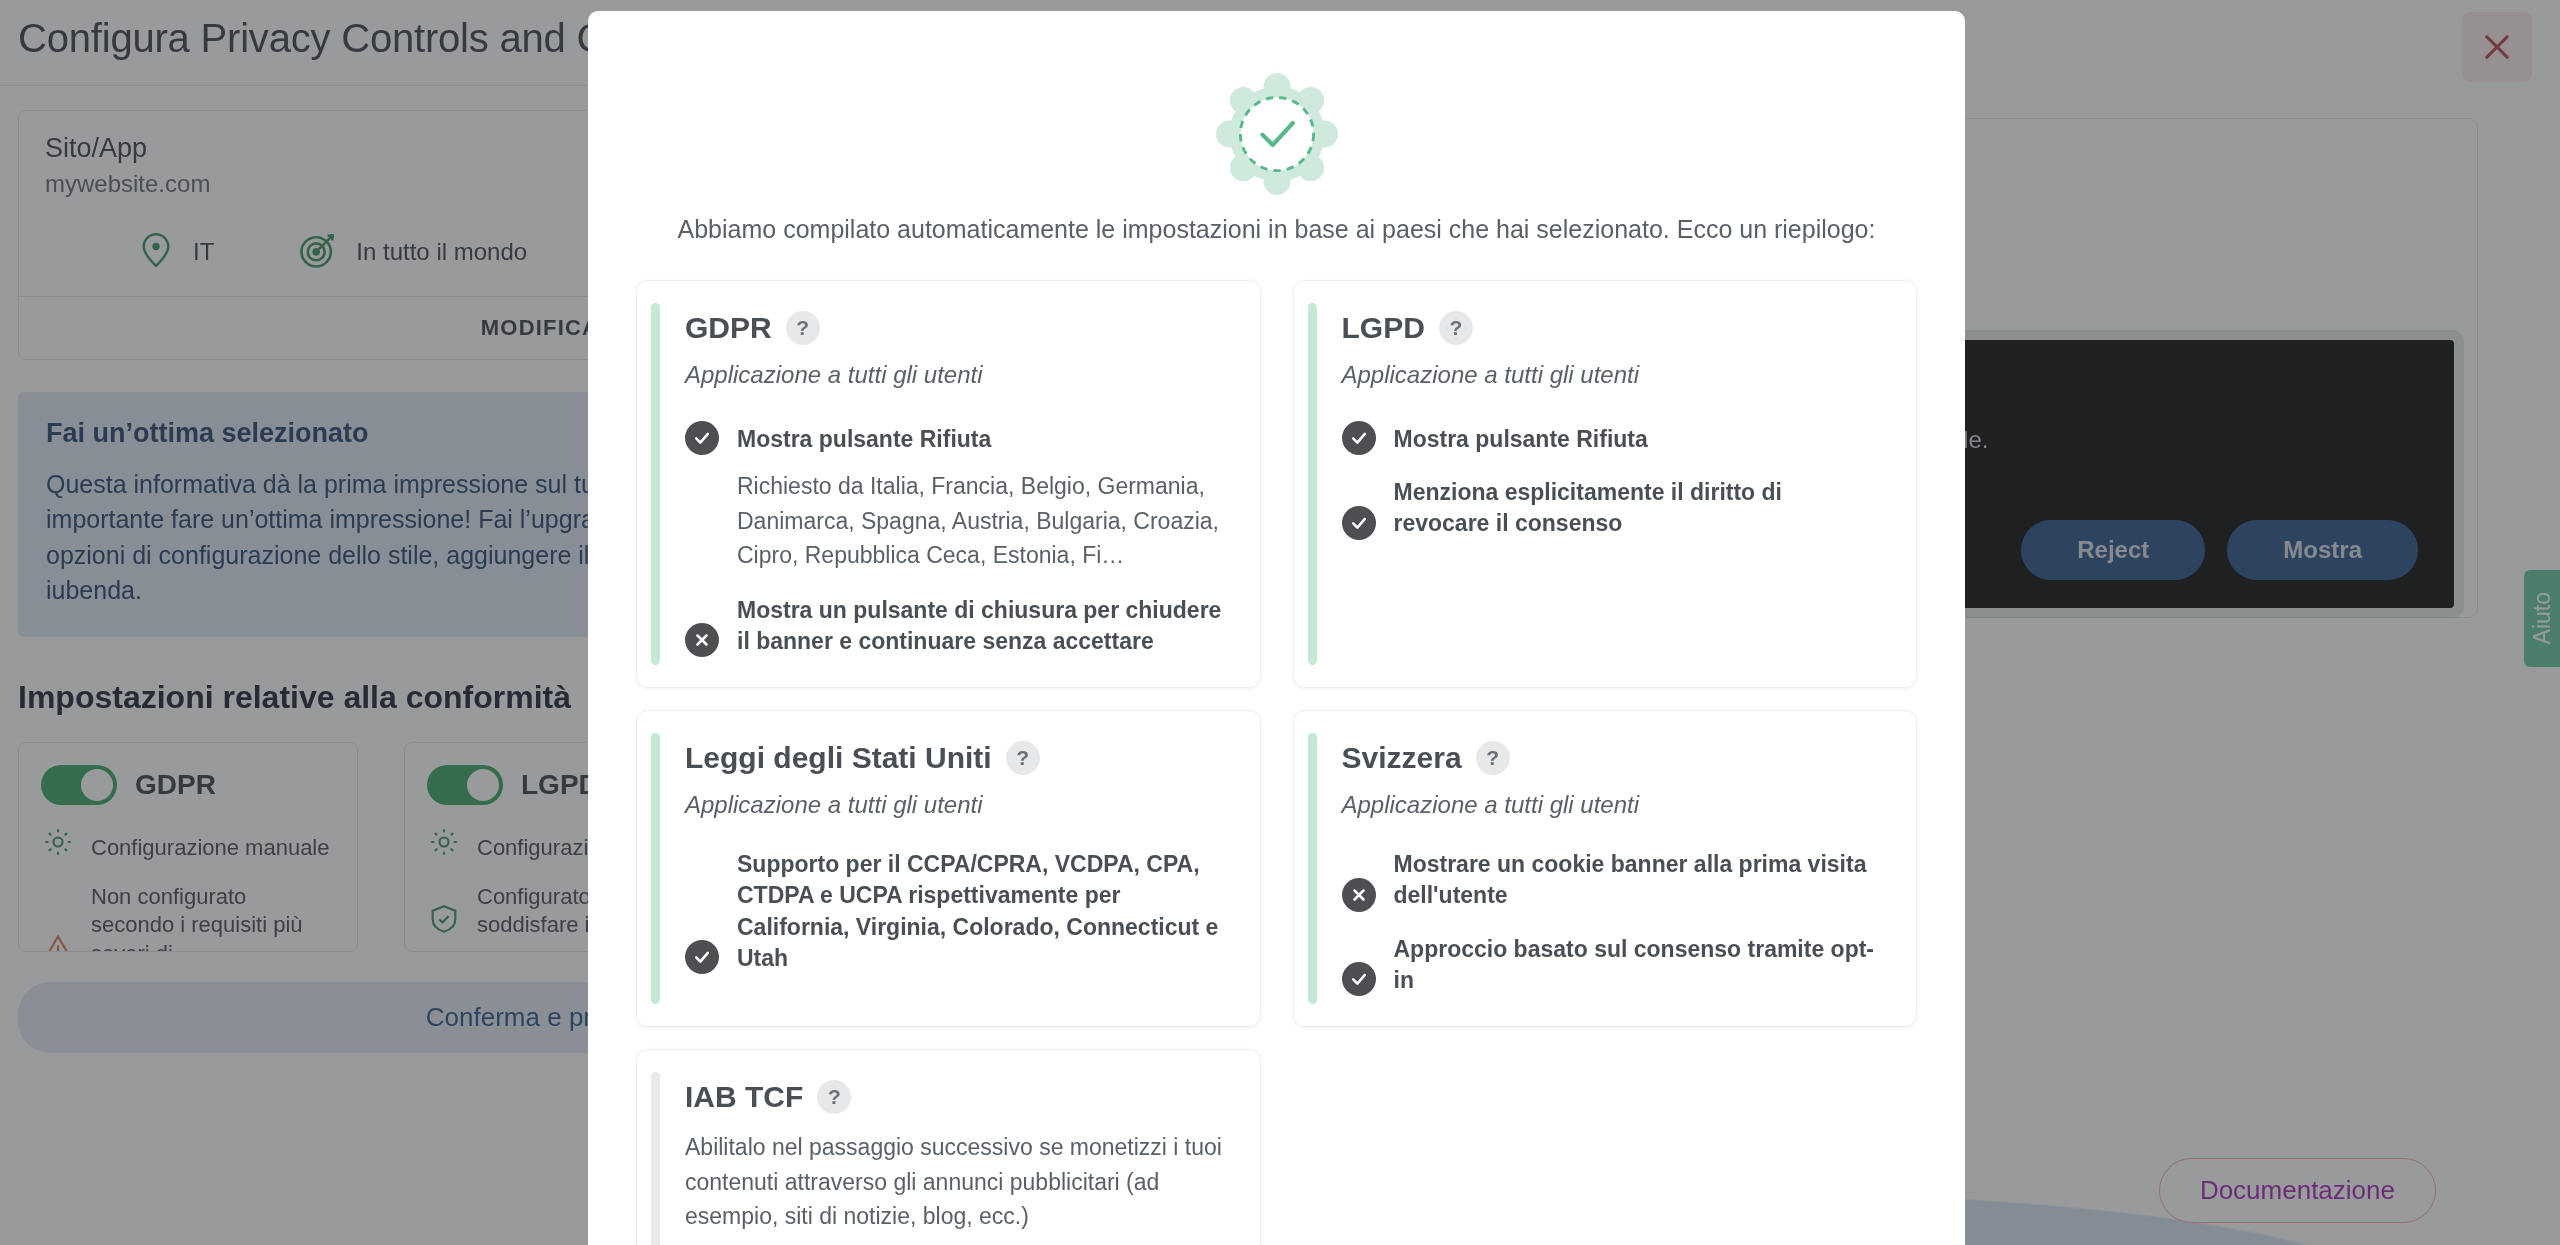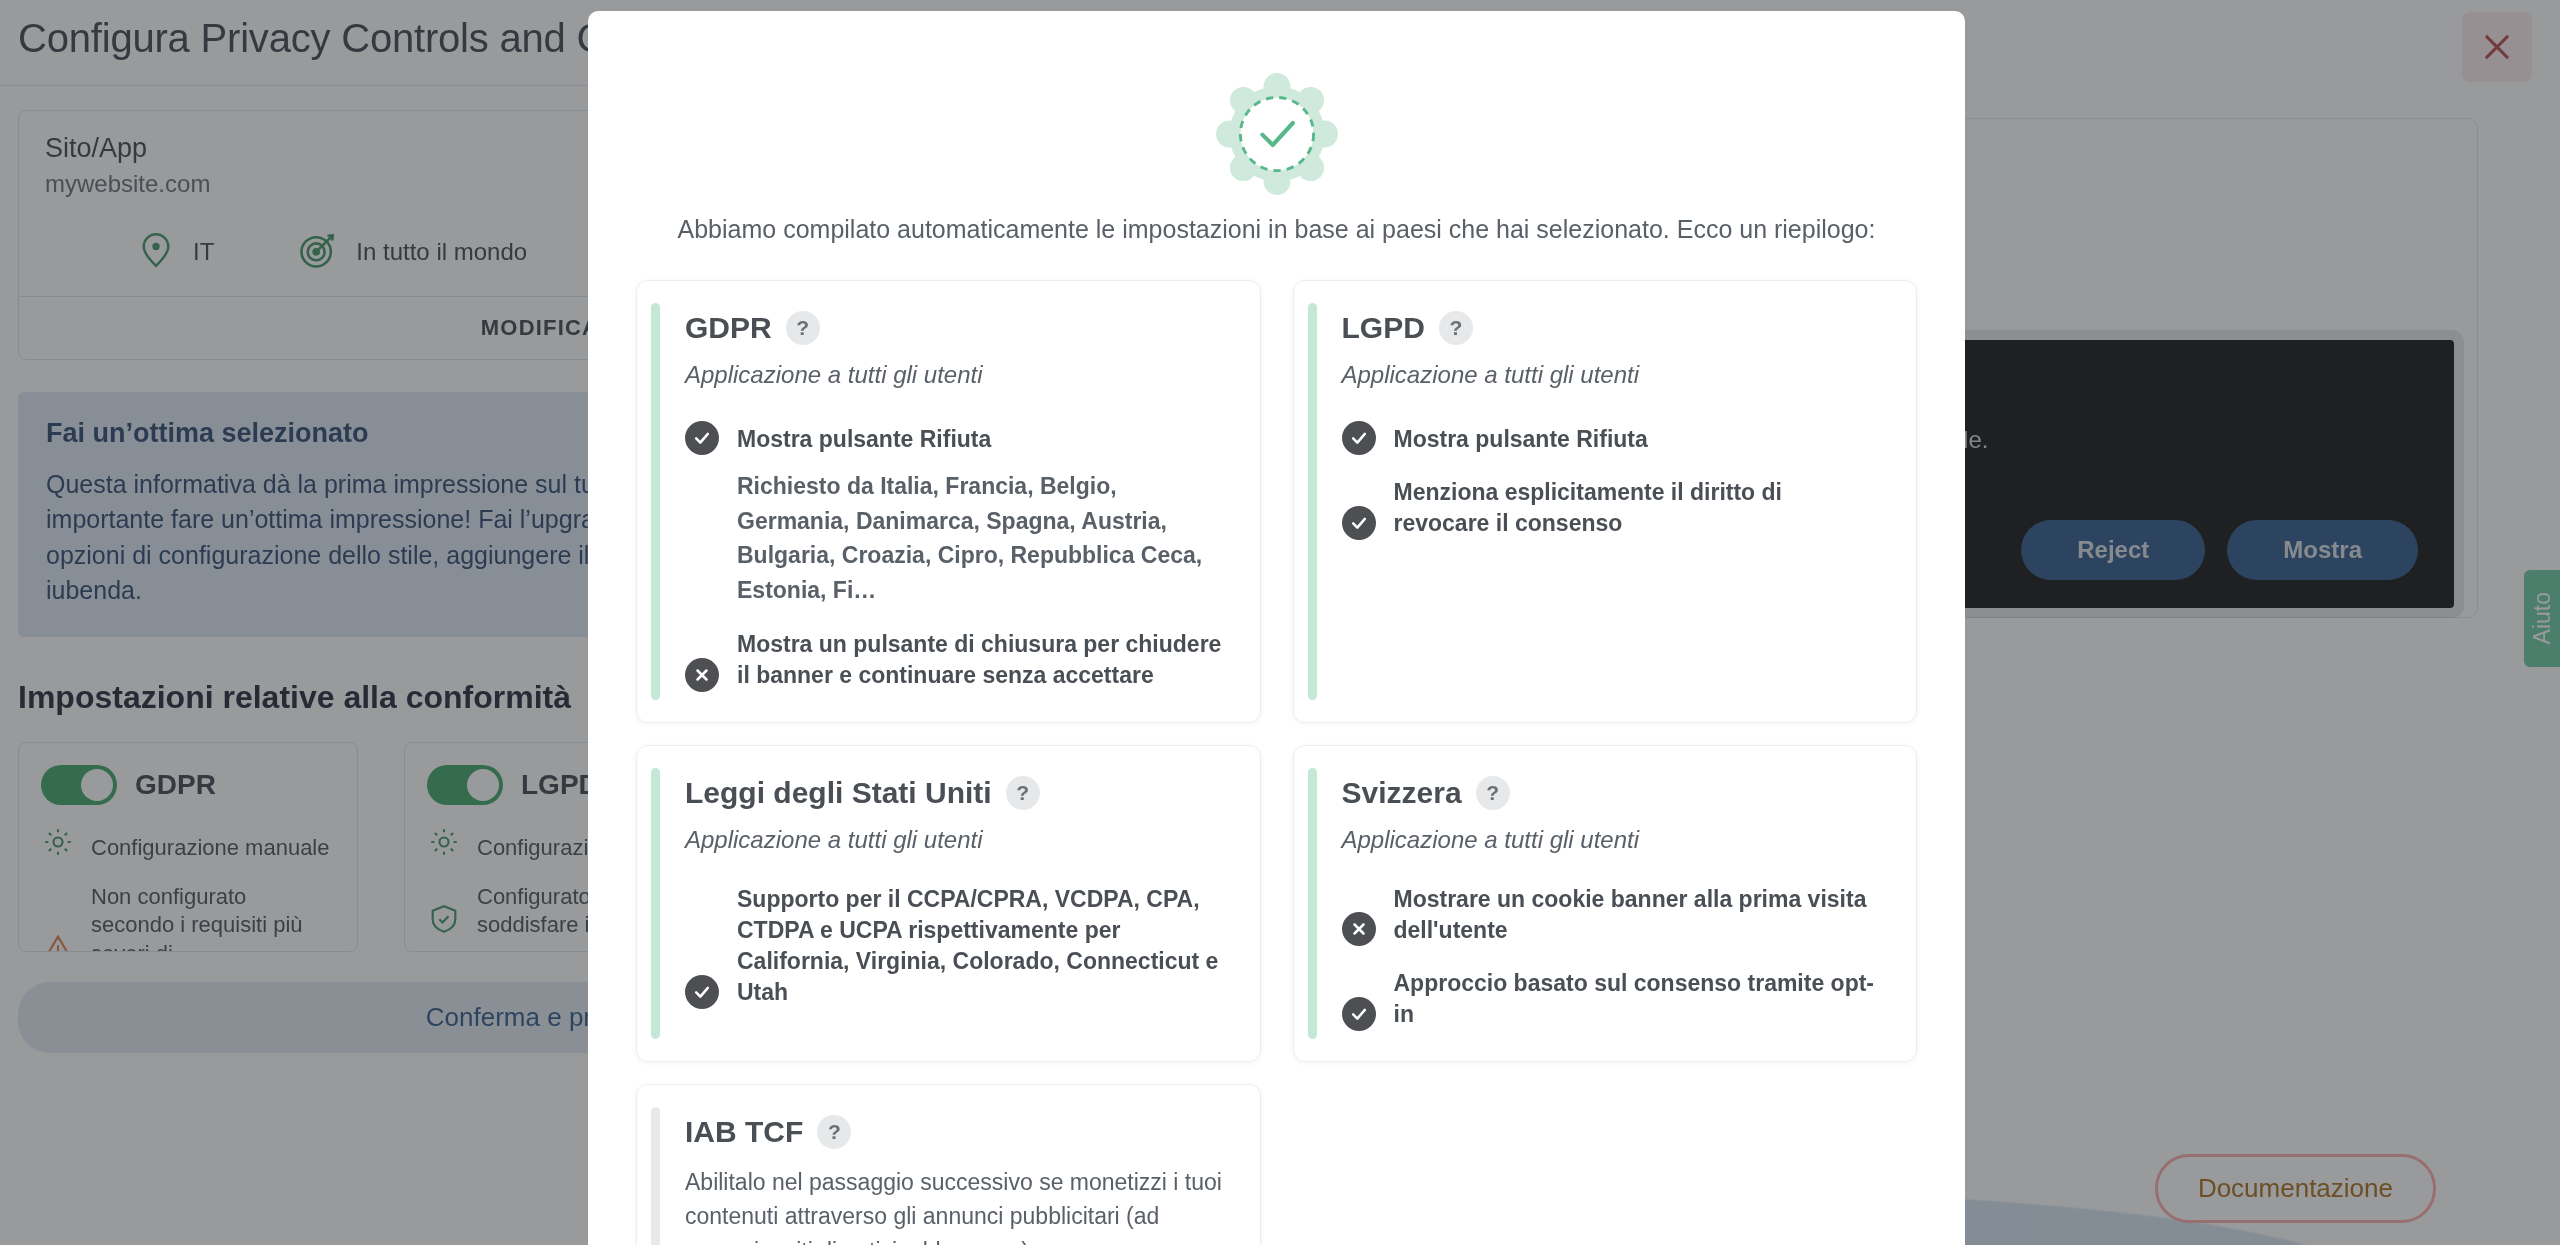--- a/index.html
+++ b/index.html
@@ -124,21 +124,21 @@
     width: 36px; height: 97px; background: #5ec79a;
     border-radius: 6px 0 0 6px;
     display: flex; align-items: center; justify-content: center;
   }
   .aiuto-tab span {
     writing-mode: vertical-rl; transform: rotate(180deg);
     color: #fff; font-size: 23px;
   }
   .doc-btn {
     position: absolute; right: 124px; bottom: 22px;
-    border: 3px solid #fca5a5; background: transparent; color: #a16207;
+    border: 1px solid #fca5a5; background: transparent; color: #a21caf;
     border-radius: 34px; padding: 16px 40px; font-size: 26px; font-family: inherit;
   }
   .bg-wave {
     position: absolute; left: 0; right: 0; bottom: 0; height: 80px;
     background: radial-gradient(ellipse at 40% 150%, #cfe0ee 0%, #cfe0ee 55%, transparent 56%);
     opacity: .9;
   }
 
   
   #dim {
@@ -202,21 +202,21 @@
   .feat:first-child { margin-top: 0; }
   .mark {
     width: 34px; height: 34px; border-radius: 50%;
     background: #4d4f52; flex: none; margin-top: 2px;
     display: flex; align-items: center; justify-content: center;
     color: #fff; font-size: 18px; font-weight: 700;
   }
   .feat-text { font-size: 23px; font-weight: 700; color: #4a4f55; line-height: 1.36; }
   .feat-note {
     font-size: 23px; color: #5a6068; line-height: 1.5;
-    margin: 14px 0 0 52px; font-weight: 700;
+    margin: 14px 0 0 52px; font-weight: 400;
   }
   .law-desc { font-size: 23px; color: #5a6068; line-height: 1.5; margin-top: 16px; }
   .single-col { grid-column: 1 / 2; }
 </style>
 </head>
 <body>
 
 <div id="bg-page">
 
   <div class="bg-left">

